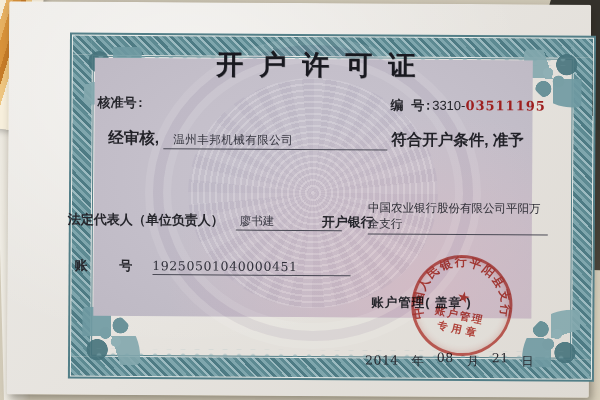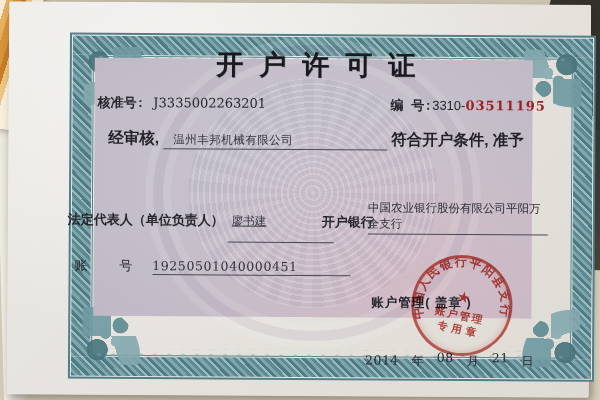--- a/index.html
+++ b/index.html
@@ -109,30 +109,30 @@
   .serial-red{color:#9e1f1f;font-weight:600;letter-spacing:1px;}
   .review-row{left:100px;top:126px;}
   .review-prefix,.review-suffix{font-size:15.5px;font-weight:600;color:#222228;}
   .company{
     display:inline-block;width:214px;margin:0 4px;padding:0 0 1px 10px;
     border-bottom:1px solid #4a4a55;font-size:11.5px;color:#33333d;letter-spacing:.5px;
   }
   .review-line2{left:54px;top:161px;font-size:16.5px;font-weight:600;color:#202026;}
   .legal-row{left:60px;top:209px;font-size:13px;}
   .legal-name{
-    display:inline-block;width:102px;margin-left:4px;padding:0 0 13px 4px;
-    border-bottom:1px solid #4a4a55;font-size:11.5px;color:#3a3a44;text-decoration:underline;
+    display:inline-block;width:102px;margin-left:12px;padding:0 0 1px 4px;
+    border-bottom:1px solid #4a4a55;font-size:11.5px;color:#3a3a44;
   }
   .bank-label{left:314px;top:210px;font-size:13px;font-weight:600;}
   .bank-name{
     left:360px;top:196px;width:180px;font-size:11.5px;line-height:16px;
     border-bottom:1px solid #4a4a55;padding-bottom:2px;color:#2e2e36;
   }
   .account-row{left:67px;top:255px;font-size:13px;}
-  .account-label{white-space:pre;letter-spacing:14px;font-weight:400;}
+  .account-label{white-space:pre;letter-spacing:14px;font-weight:700;}
   .account-value{
     display:inline-block;width:198px;margin-left:6px;padding-bottom:1px;
     border-bottom:1px solid #4a4a55;font-size:12.5px;letter-spacing:.6px;color:#30303a;
   }
   .issuer{left:364px;top:291px;font-size:12.5px;font-weight:600;letter-spacing:1px;}
   .date-row{left:358px;top:312px;font-size:12px;gap:13px;}
   .date-num{font-size:12.5px;letter-spacing:.5px;}
   .date-num.raised{position:relative;top:-3px;margin-top:37px;}
   
   .seal{
@@ -178,21 +178,20 @@
 
   <div class="panel">
     <div class="watermark-ring"></div>
     <div class="watermark"></div>
   </div>
 
   <div class="txt title">开户许可证</div>
 
   <div class="txt row approval-row">
     <span class="lbl">核准号:</span>
-    <span class="serif">J3335002263201</span>
   </div>
 
   <div class="txt row serial-row">
     <span class="lbl">编 号:</span>
     <span>3310-</span>
     <span class="serial-red serif">03511195</span>
   </div>
 
   <div class="txt row review-row">
     <span class="review-prefix">经审核,</span>

